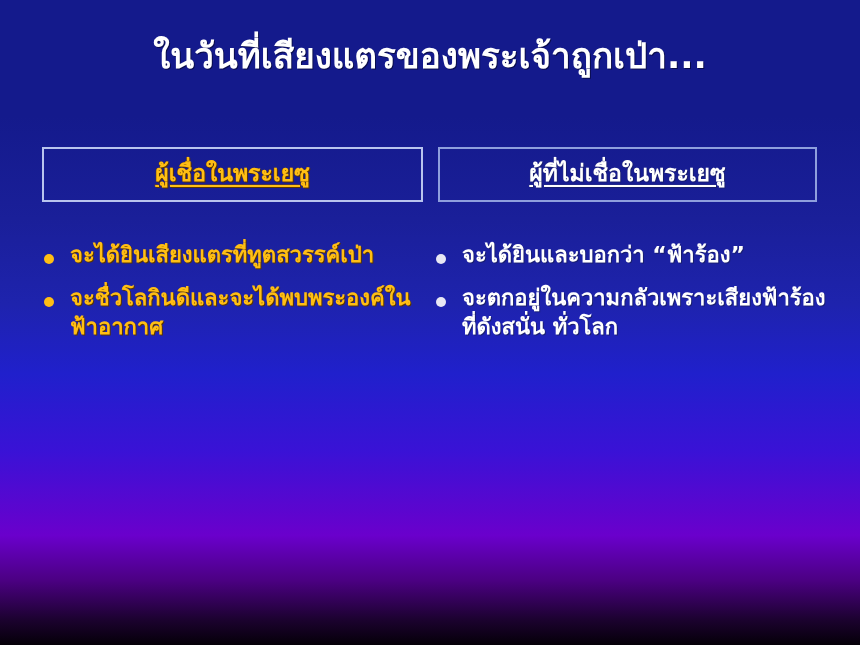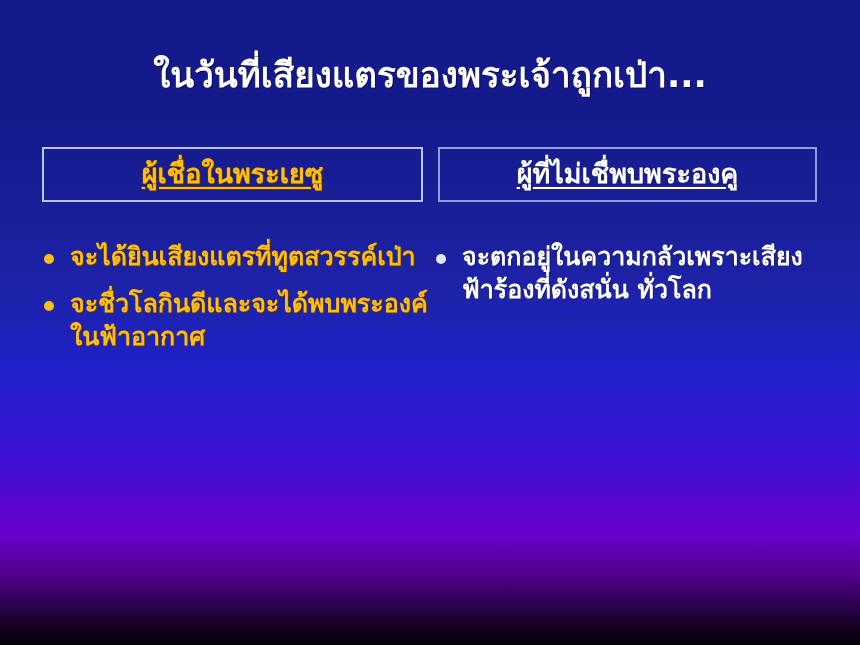--- a/index.html
+++ b/index.html
@@ -26,21 +26,21 @@
       #4b0082 90%,
       #1c0230 96%,
       #050008 100%
     );
   }
 
   
   #title {
     position: absolute;
     left: 0;
-    top: 56px;
+    top: 37px;
     width: 860px;
     text-align: center;
     color: #ffffff;
     font-size: 35px;
     font-weight: bold;
     line-height: 1.1;
     letter-spacing: 0px;
     white-space: nowrap;
     text-shadow: 1px 1px 0 #0a0d4a;
   }
@@ -65,21 +65,21 @@
 
   #header-box-right {
     left: 438px;
     top: 147px;
     width: 379px;
     height: 55px;
     border-color: #8f9fdd;
   }
 
   .header-text {
-    font-size: 27px;
+    font-size: 23px;
     font-weight: bold;
     line-height: 1;
     white-space: nowrap;
     text-decoration: underline;
     text-underline-offset: 4px;
     padding-bottom: 2px;
   }
 
   #header-text-left {
     color: #ffbe14;
@@ -113,21 +113,21 @@
     border-radius: 50%;
     margin-top: 14px;
     margin-right: 16px;
   }
 
   #column-left .bullet-marker  { background: #ffbe14; }
   #column-right .bullet-marker { background: #e8e8f4; }
 
   .bullet-text {
     flex: 1 1 auto;
-    font-size: 25px;
+    font-size: 22px;
     font-weight: bold;
     line-height: 1.32;
   }
 
   #column-left .bullet-text {
     color: #ffbe14;
     text-shadow: 1px 1px 0 #5a3600;
   }
 
   #column-right .bullet-text {
@@ -140,34 +140,38 @@
 
 <div id="slide">
 
   <div id="title">ในวันที่เสียงแตรของพระเจ้าถูกเป่า...</div>
 
   <div id="header-box-left" class="header-box">
     <div id="header-text-left" class="header-text">ผู้เชื่อในพระเยซู</div>
   </div>
 
   <div id="header-box-right" class="header-box">
-    <div id="header-text-right" class="header-text">ผู้ที่ไม่เชื่พบพระองคู</div>
+    <div id="header-text-right" class="header-text">ผู้ที่ไม่เชื่อในพระเยซู</div>
   </div>
 
   <div id="column-left" class="column">
     <div class="bullet-item">
       <span class="bullet-marker"></span>
       <span class="bullet-text">จะได้ยินเสียงแตรที่ทูตสวรรค์เป่า</span>
     </div>
     <div class="bullet-item">
       <span class="bullet-marker"></span>
       <span class="bullet-text">จะชื่วโลกินดีและจะได้พบพระองค์ในฟ้าอากาศ</span>
     </div>
   </div>
 
   <div id="column-right" class="column">
     <div class="bullet-item">
       <span class="bullet-marker"></span>
+      <span class="bullet-text">จะได้ยินและบอกว่า “ฟ้าร้อง”</span>
+    </div>
+    <div class="bullet-item">
+      <span class="bullet-marker"></span>
       <span class="bullet-text">จะตกอยู่ในความกลัวเพราะเสียงฟ้าร้องที่ดังสนั่น ทั่วโลก</span>
     </div>
   </div>
 
 </div>
 
 </body></html>

